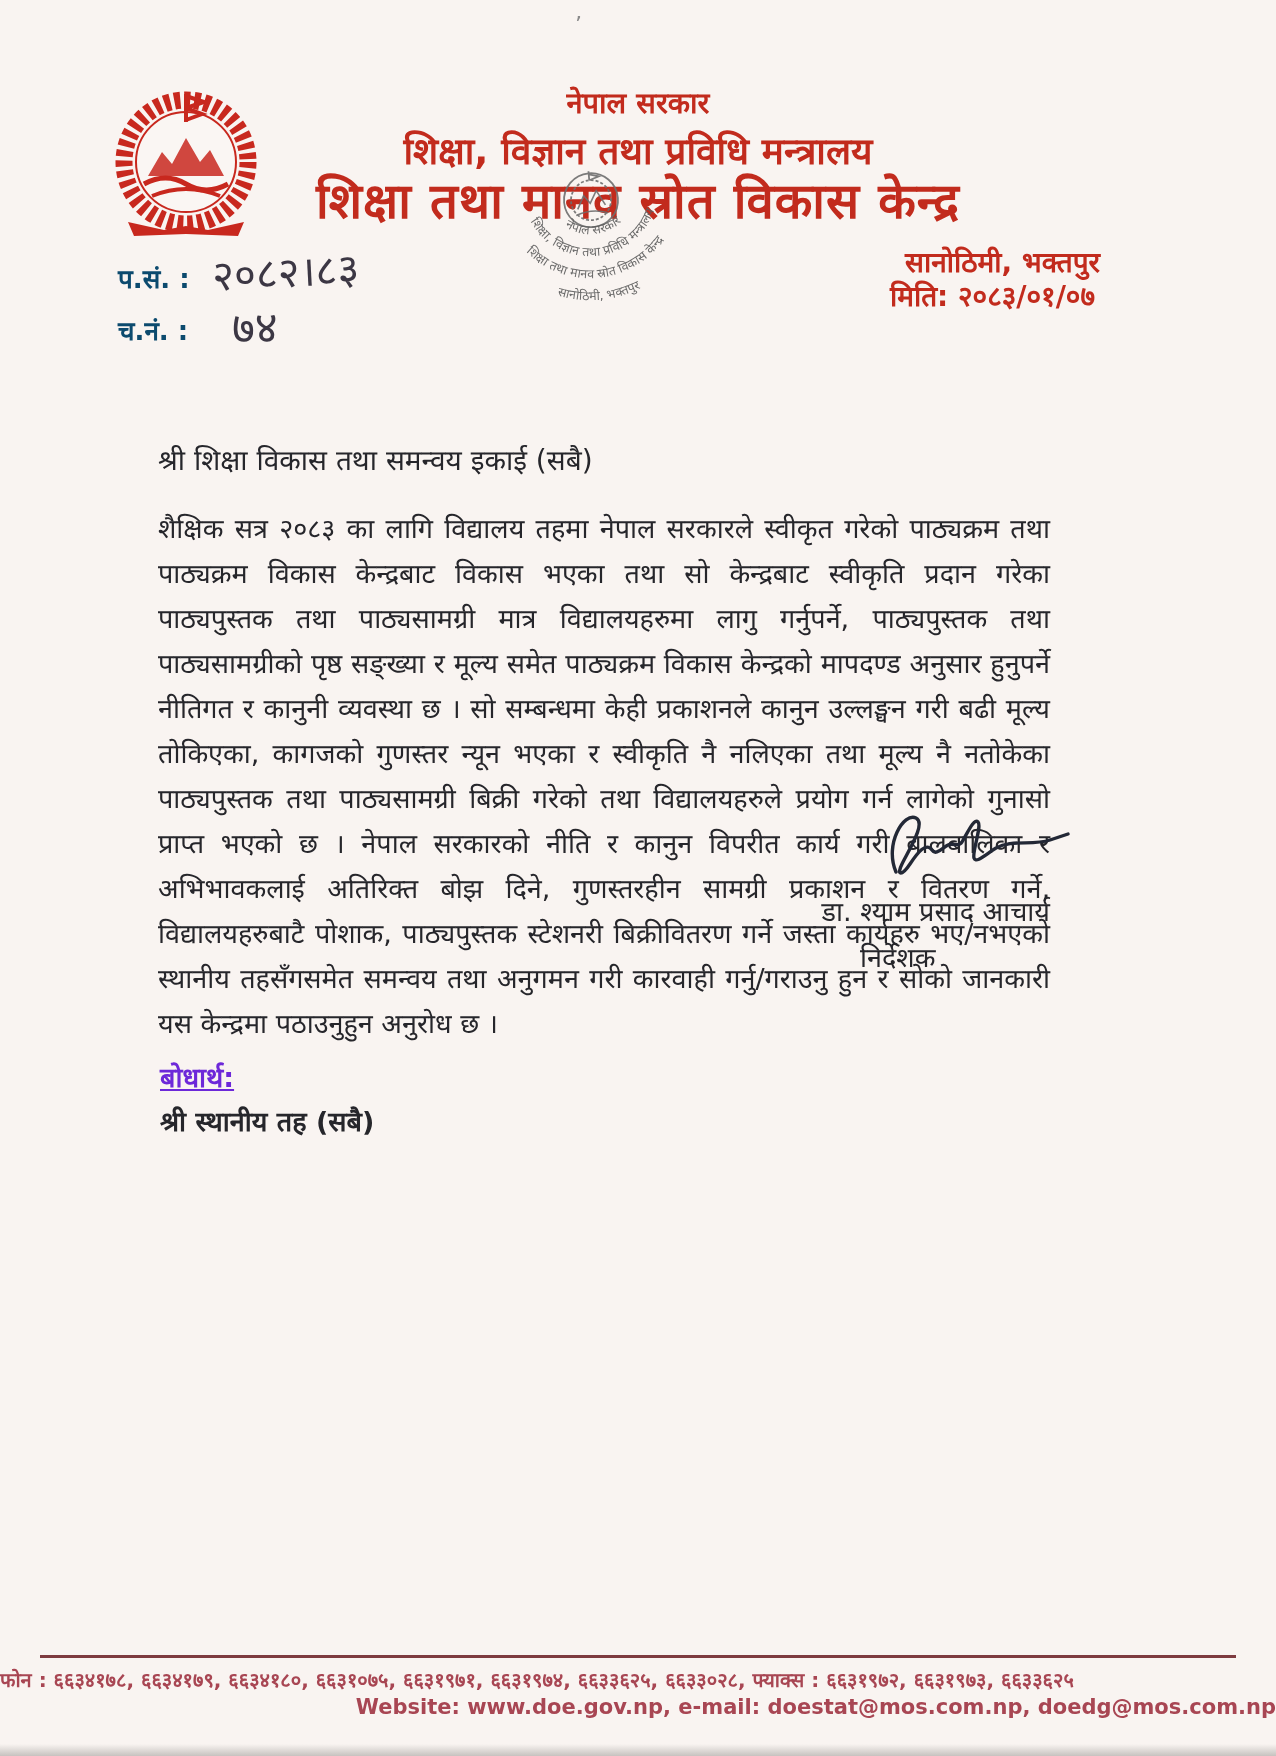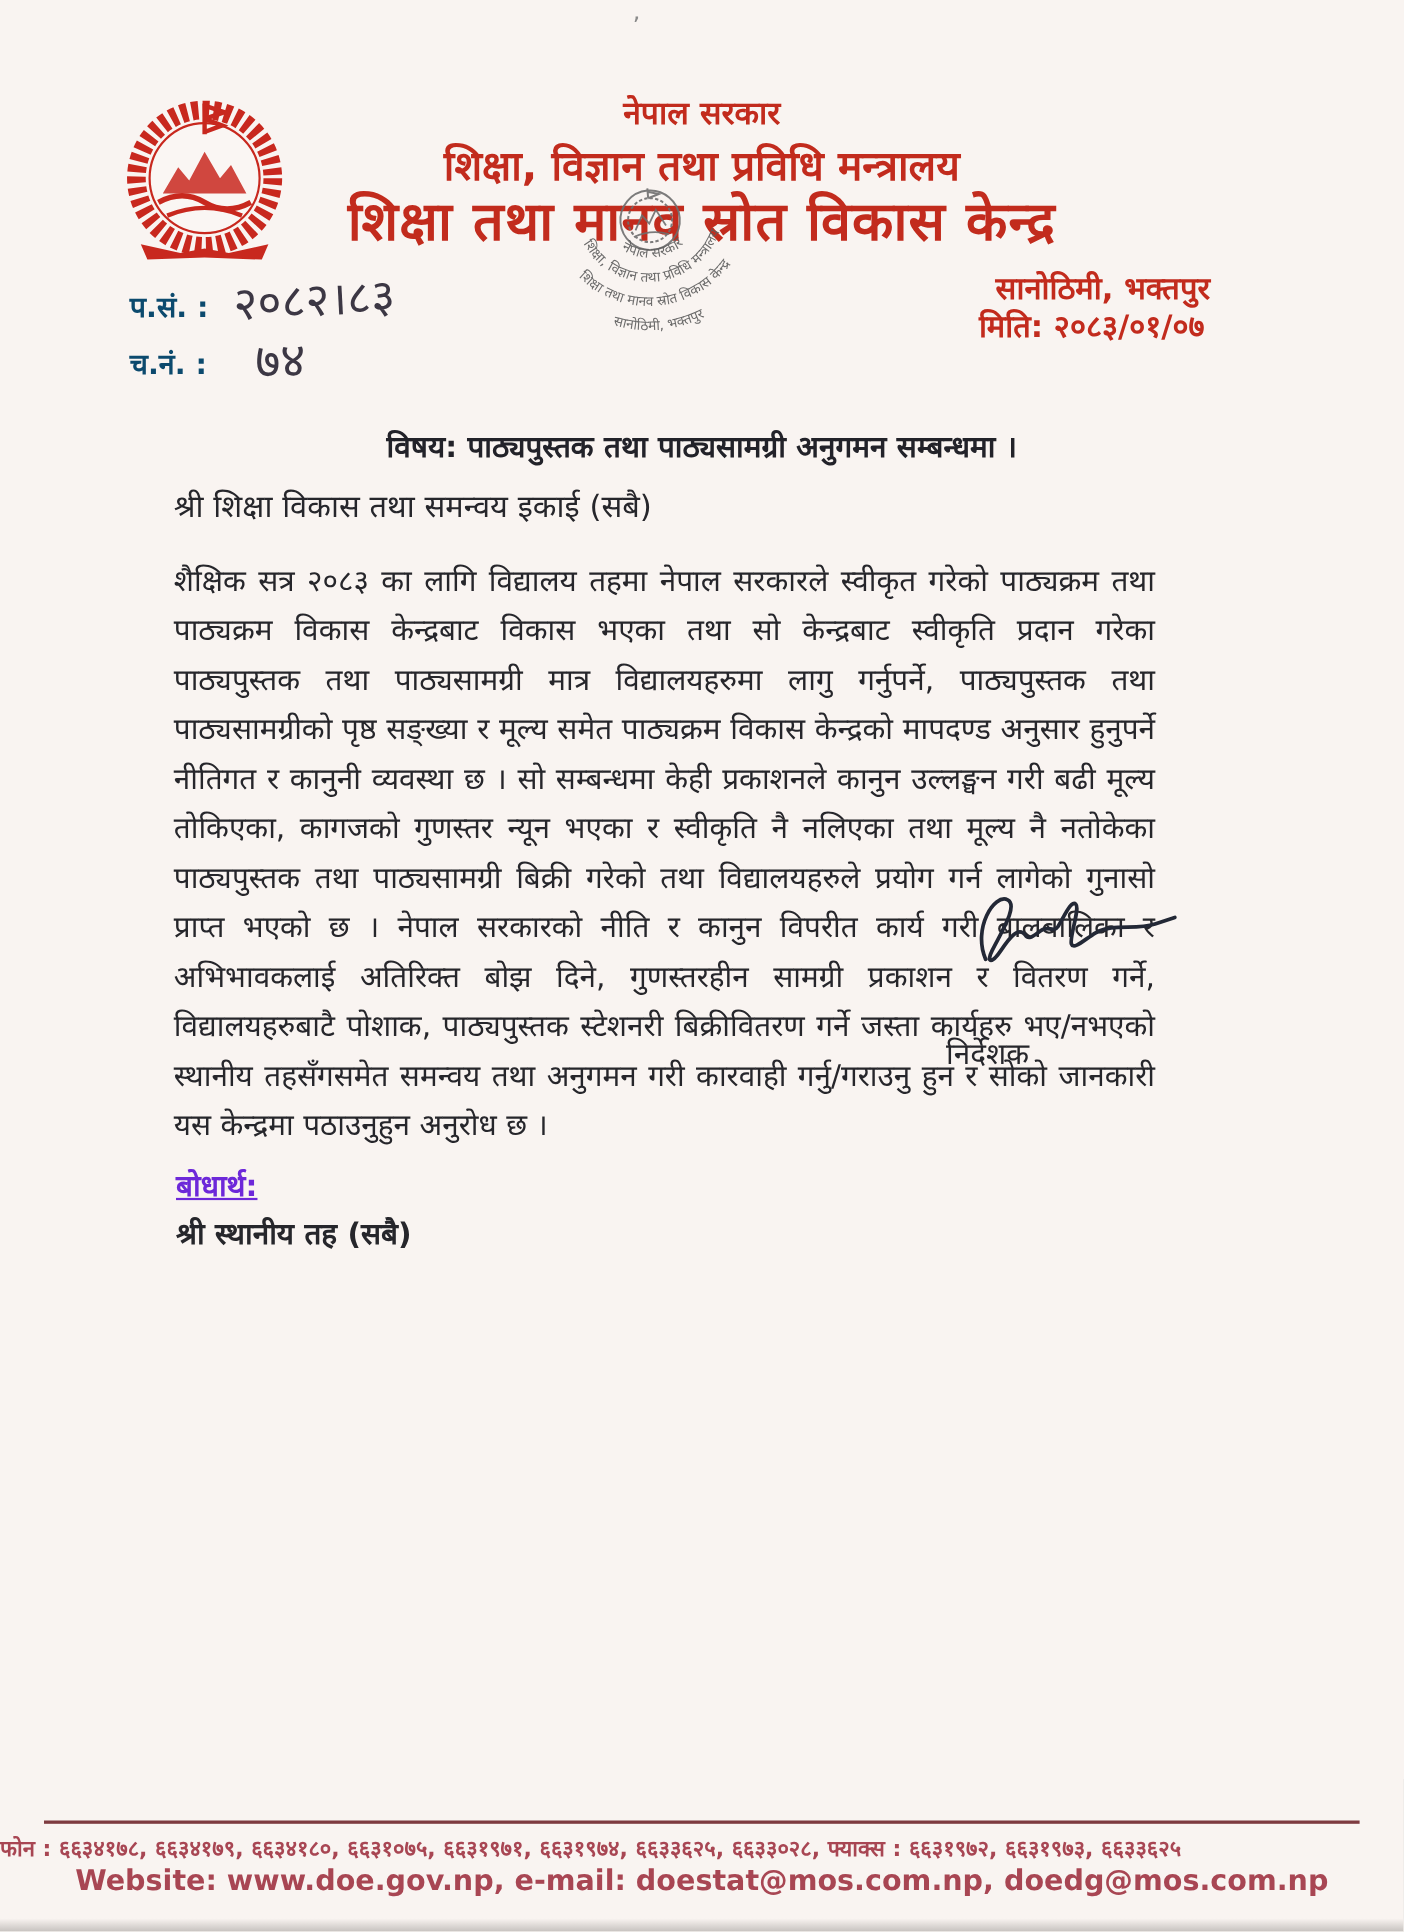--- a/index.html
+++ b/index.html
@@ -35,21 +35,21 @@
     font-size:27px;line-height:45px;
     text-align:justify;color:#26262b;
   }
   .sig-name{left:750px;top:892px;width:300px;text-align:right;font-size:27px;color:#26262b;}
   .sig-title{left:860px;top:938px;width:190px;text-align:left;font-size:27px;color:#26262b;}
   .cc-label{left:160px;top:1058px;font-size:27px;font-weight:700;text-decoration:underline;color:#6d28d9;}
   .cc-item{left:160px;top:1102px;font-size:27px;color:#26262b;font-weight:600;}
   
   .rule{left:40px;top:1655px;width:1196px;height:3px;background:#7e3b40;}
   .phones{left:0;width:100%;top:1666px;text-align:left;font-size:20px;color:#a84653;font-weight:700;}
-  .web{left:0;width:100%;top:1695px;text-align:center;font-size:26px;color:#a84653;font-weight:600;}
+  .web{left:0;width:100%;top:1695px;text-align:right;font-size:21px;color:#a84653;font-weight:600;}
   .speck{left:575px;top:12px;font-size:22px;color:#8a8a8a;}
   .scan-edge{left:0;top:1744px;width:1276px;height:12px;
     background:linear-gradient(to bottom,#f9f4f1,#c6c2bf);}
   svg text{font-family:"DejaVu Sans",sans-serif;}
 </style>
 </head>
 <body>
 
 <div class="page">
 
@@ -100,35 +100,35 @@
   </div>
 
   <div class="abs red-label ps-label">प.सं. :</div>
   <div class="abs hand ps-value">२०८२।८३</div>
   <div class="abs red-label chn-label">च.नं. :</div>
   <div class="abs hand chn-value">७४</div>
 
   <div class="abs place">सानोठिमी, भक्तपुर</div>
   <div class="abs dateline">मिति: २०८३/०१/०७</div>
 
-  <div class="abs subject">विषय: पाठ्यपुस्तक तथा पाठ्यसामग्री अनुगमन सम्बन्धमा ।</div>
 
   <div class="abs salutation">श्री शिक्षा विकास तथा समन्वय इकाई (सबै)</div>
 
   <div class="abs body-text">शैक्षिक सत्र २०८३ का लागि विद्यालय तहमा नेपाल सरकारले स्वीकृत गरेको पाठ्यक्रम तथा पाठ्यक्रम विकास केन्द्रबाट विकास भएका तथा सो केन्द्रबाट स्वीकृति प्रदान गरेका पाठ्यपुस्तक तथा पाठ्यसामग्री मात्र विद्यालयहरुमा लागु गर्नुपर्ने, पाठ्यपुस्तक तथा पाठ्यसामग्रीको पृष्ठ सङ्ख्या र मूल्य समेत पाठ्यक्रम विकास केन्द्रको मापदण्ड अनुसार हुनुपर्ने नीतिगत र कानुनी व्यवस्था छ ।  सो सम्बन्धमा केही प्रकाशनले कानुन उल्लङ्घन गरी बढी मूल्य तोकिएका, कागजको गुणस्तर न्यून भएका र स्वीकृति नै नलिएका तथा मूल्य नै नतोकेका पाठ्यपुस्तक तथा पाठ्यसामग्री बिक्री गरेको तथा विद्यालयहरुले प्रयोग गर्न लागेको गुनासो प्राप्त भएको छ । नेपाल सरकारको नीति र कानुन विपरीत कार्य गरी बालबालिका र अभिभावकलाई अतिरिक्त बोझ दिने, गुणस्तरहीन सामग्री प्रकाशन र वितरण गर्ने,  विद्यालयहरुबाटै पोशाक, पाठ्यपुस्तक स्टेशनरी बिक्रीवितरण गर्ने जस्ता कार्यहरु भए/नभएको स्थानीय तहसँगसमेत समन्वय तथा अनुगमन गरी कारवाही गर्नु/गराउनु हुन र सोको जानकारी यस केन्द्रमा पठाउनुहुन अनुरोध छ ।</div>
 
   <div class="abs" style="left:862px;top:800px;">
     <svg width="220" height="95" viewBox="0 0 220 95">
       <path d="M34 72 C22 44 42 12 54 18 C64 23 48 48 40 64 C34 76 40 76 48 64
                C56 52 64 42 70 50 C74 56 80 48 86 45 C92 42 96 48 100 42
                C106 32 112 18 116 22 C120 26 110 52 112 58 C114 64 124 54 134 48
                C150 39 170 46 188 40 L206 34" fill="none" stroke="#232836" stroke-width="3.4" stroke-linecap="round"></path>
     </svg>
   </div>
 
+  <div class="abs sig-name">डा. श्याम प्रसाद आचार्य</div>
   <div class="abs sig-title">निर्देशक</div>
 
   <div class="abs cc-label">बोधार्थ:</div>
   <div class="abs cc-item">श्री स्थानीय तह (सबै)</div>
 
   <div class="abs rule"></div>
   <div class="abs phones">फोन : ६६३४१७८, ६६३४१७९, ६६३४१८०, ६६३१०७५, ६६३१९७१, ६६३१९७४, ६६३३६२५, ६६३३०२८, फ्याक्स : ६६३१९७२, ६६३१९७३, ६६३३६२५</div>
   <div class="abs web">Website: www.doe.gov.np, e-mail: doestat@mos.com.np, doedg@mos.com.np</div>
 
   <div class="abs scan-edge"></div>

